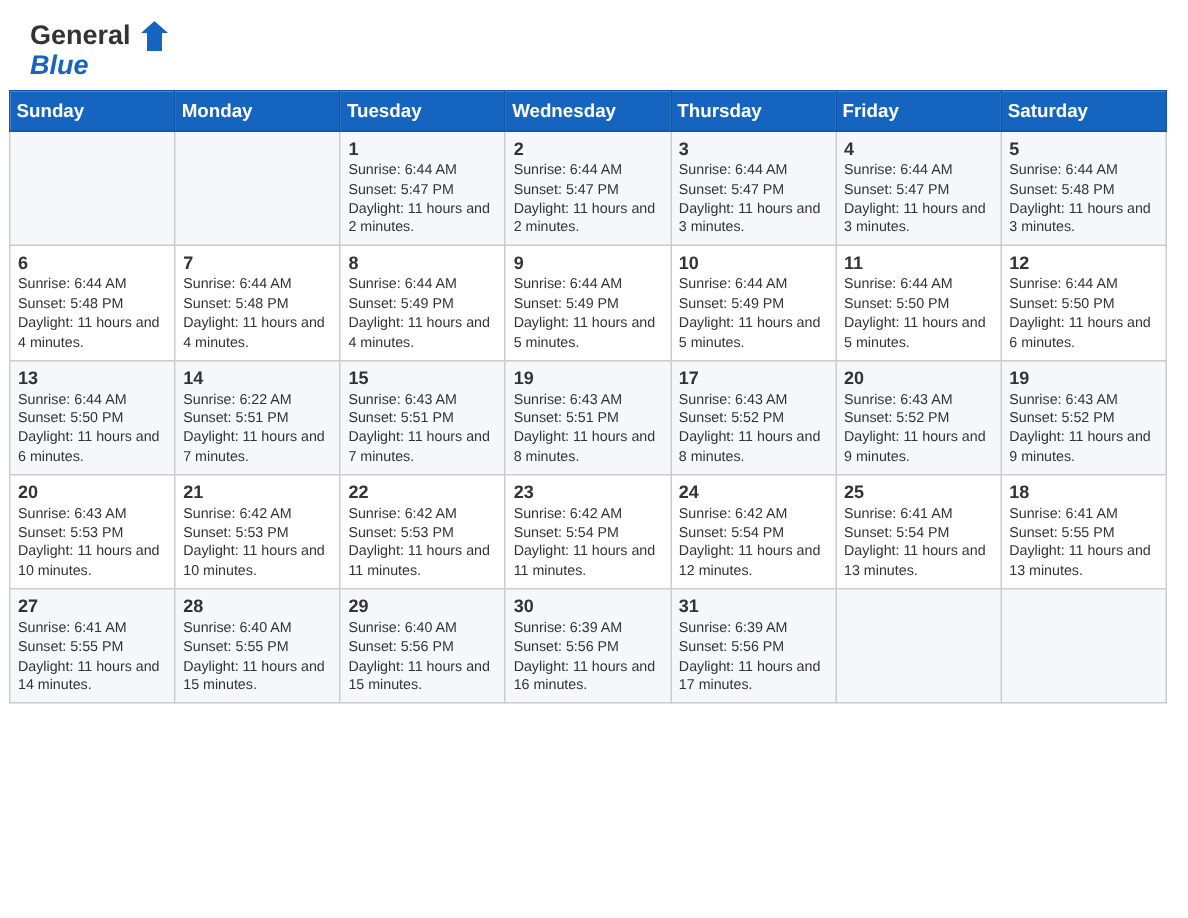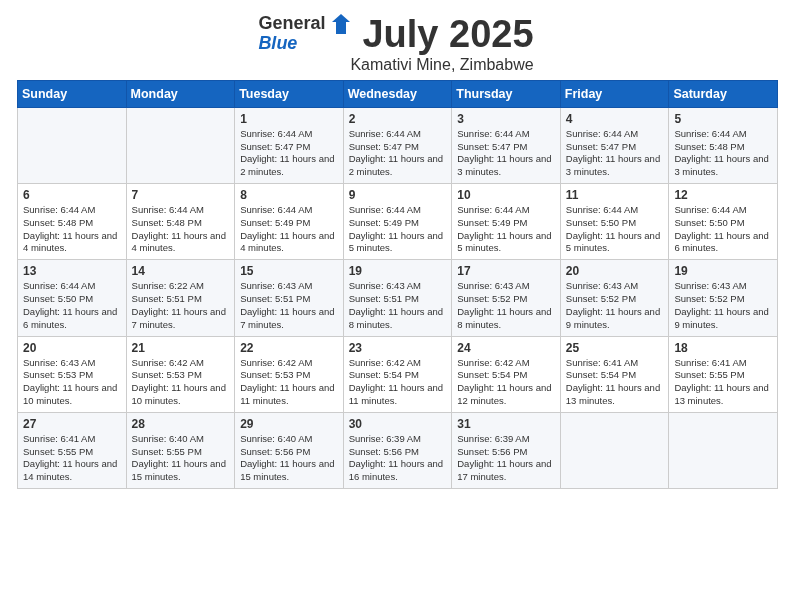--- a/index.html
+++ b/index.html
@@ -9,21 +9,20 @@
       width: 792px;
       min-height: 612px;
       padding: 0;
     }
     .page {
       width: 792px;
       min-height: 612px;
       background: #fff;
       display: flex;
       flex-direction: column;
-      align-items: center;
     }
     .header {
       display: flex;
       align-items: flex-start;
       justify-content: space-between;
       padding: 14px 20px 6px 20px;
     }
     .logo {
       display: flex;
       align-items: center;
@@ -43,21 +42,21 @@
       color: #333;
       line-height: 1.1;
     }
     .location-title {
       font-size: 16px;
       color: #333;
       font-weight: normal;
     }
     .calendar {
       flex: 1;
-      padding: 0 14px 10px 17px;
+      padding: 0 14px 10px 6px;
     }
     table {
       width: 100%;
       border-collapse: collapse;
     }
     thead th {
       background-color: #1565c0;
       color: #fff;
       font-size: 12.5px;
       font-weight: bold;
@@ -107,24 +106,20 @@
           <span class="logo-text">
             <span class="logo-general">General</span><span style="display:inline-block;width:2px;"></span>
             <svg width="18" height="20" viewBox="0 0 18 20" style="vertical-align:middle;display:inline-block;margin-bottom:1px;">
               <polygon points="9,0 18,8 14,8 14,20 4,20 4,8 0,8" fill="#1565c0"></polygon>
             </svg>
           </span>
         </div>
         <div style="font-size:18px;font-weight:bold;color:#1565c0;margin-top:-2px;font-style:italic;">Blue</div>
       </div>
     </div>
-    <div class="title-block">
-      <div class="month-title">July 2025</div>
-      <div class="location-title">Kamativi Mine, Zimbabwe</div>
-    </div>
   </div>
 
   <div class="calendar">
     <table>
       <thead>
         <tr>
         <th>Sunday</th>
             <th>Monday</th>
             <th>Tuesday</th>
             <th>Wednesday</th>

